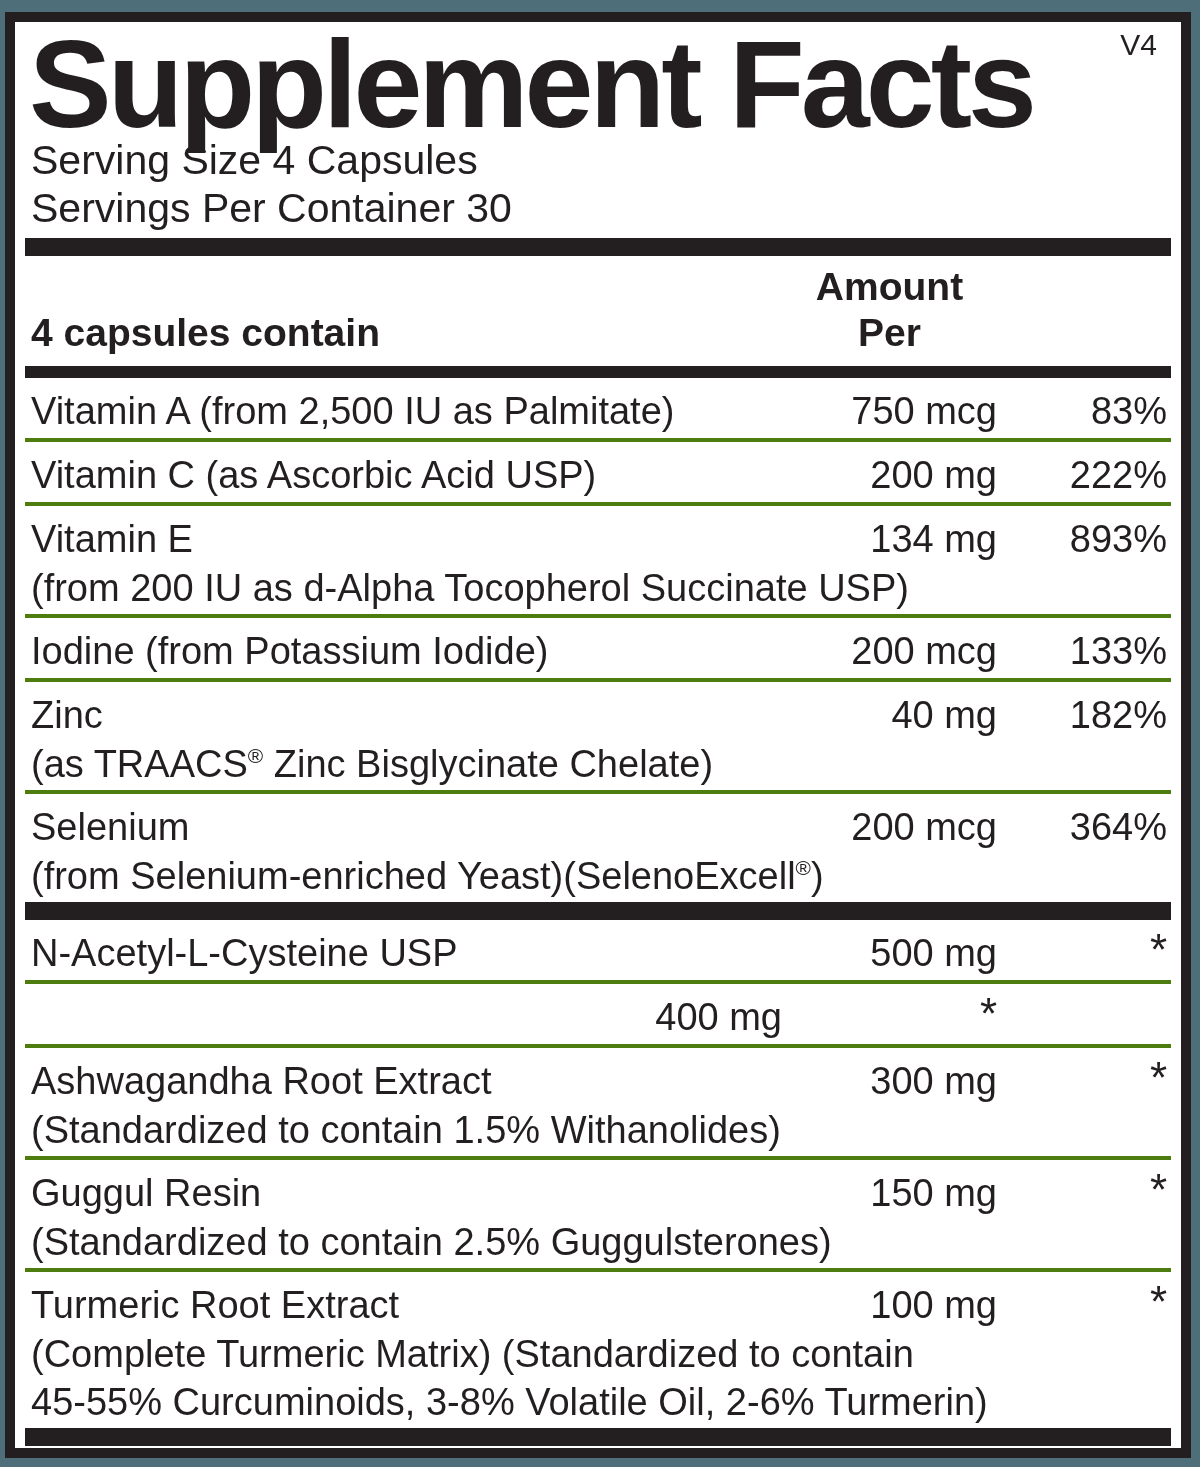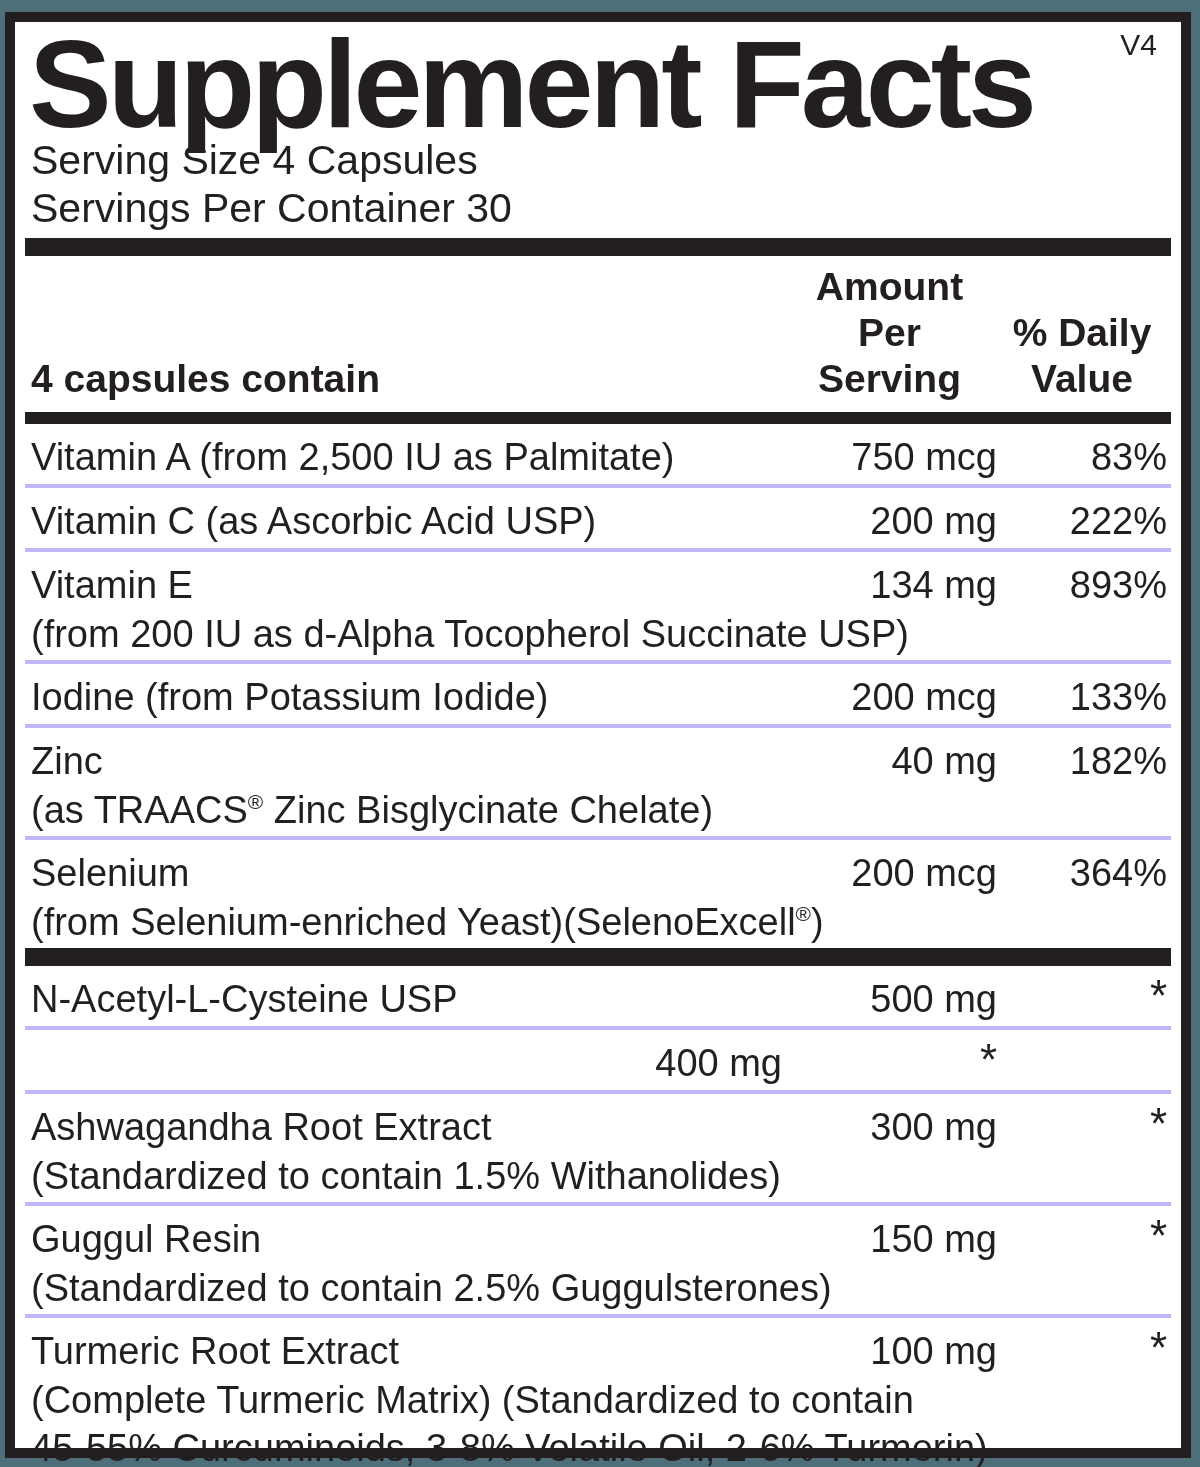--- a/index.html
+++ b/index.html
@@ -53,21 +53,21 @@
     display: grid;
     grid-template-columns: 1fr 215px 170px;
     align-items: end;
     padding: 8px 4px 10px 6px;
     font-weight: bold;
     font-size: 39px;
     line-height: 46px;
   }
   .h-amount, .h-dv { text-align: center; }
   .h-amount span, .h-dv span { display: block; }
-  .rows .row + .row { border-top: 4px solid #c4b5fd; }
+  .rows .row + .row { border-top: 4px solid #4d7c0f; }
   .row-main {
     display: grid;
     grid-template-columns: 1fr 215px 170px;
     padding: 12px 4px 5px 6px;
     font-size: 38px;
     line-height: 43px;
   }
   .c-amount { text-align: right; }
   .c-dv { text-align: right; }
   .c-dv.star {
@@ -105,25 +105,20 @@
 
     <div class="serving-line">Serving Size 4 Capsules</div>
     <div class="serving-line">Servings Per Container 30</div>
 
     <div class="bar thick mt"></div>
 
     <div class="header-row">
       <div class="h-name">4 capsules contain</div>
       <div class="h-amount">
         <span>Amount Per</span>
-        <span>Serving</span>
-      </div>
-      <div class="h-dv">
-        <span>% Daily</span>
-        <span>Value</span>
       </div>
     </div>
 
     <div class="bar medium"></div>
 
     <div class="rows">
         <div class="row">
           <div class="row-main">
             <span class="c-name">Vitamin A (from 2,500 IU as Palmitate)</span>
             <span class="c-amount">750 mcg</span>

